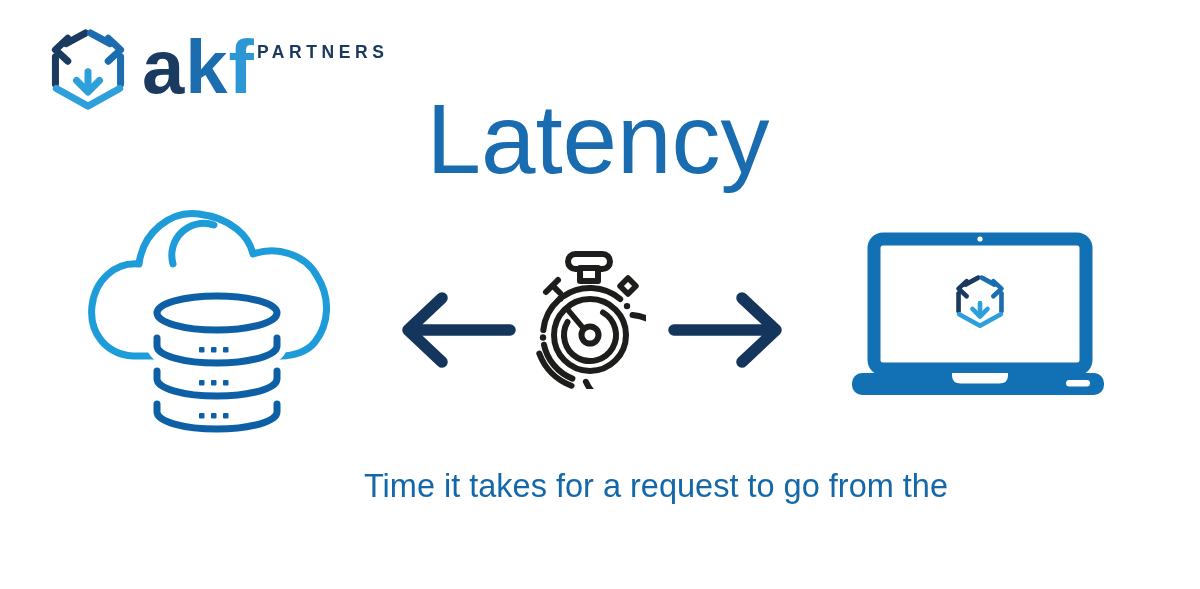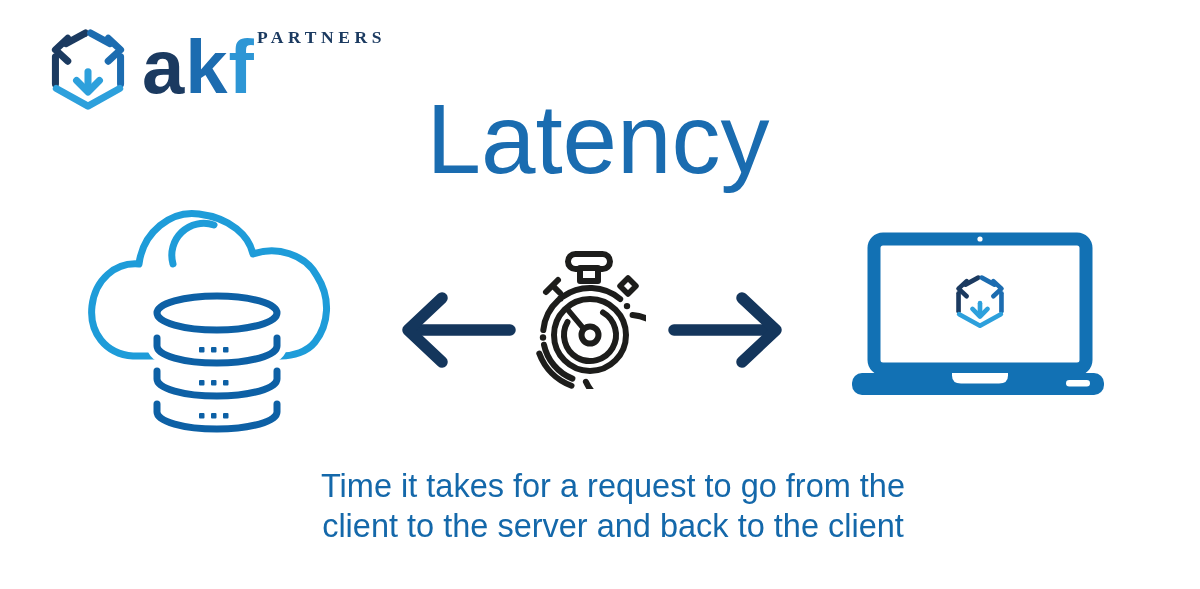--- a/index.html
+++ b/index.html
@@ -11,36 +11,36 @@
   .abs{position:absolute;}
 
   
   .logo{left:44px;top:22px;display:flex;align-items:flex-start;gap:10px;}
   .logo-cube{margin-top:4px;}
   .logo-text{display:flex;}
   .akf{font-size:76px;font-weight:bold;line-height:0.82;letter-spacing:1px;margin-top:14px;}
   .akf .l-a{color:#1b3a60;}
   .akf .l-k{color:#1c6cb0;}
   .akf .l-f{color:#2d96d5;}
-  .partners{font-size:17.5px;font-weight:bold;color:#1b3a60;letter-spacing:4.6px;margin-top:5px;margin-left:2px;font-family:Liberation Serif, serif;}
+  .partners{font-size:17.5px;font-weight:bold;color:#1b3a60;letter-spacing:4.6px;margin-top:20px;margin-left:2px;}
 
   
   .title{left:12px;right:16px;top:90px;text-align:center;
          font-size:98px;color:#1a6cb0;font-weight:400;line-height:1.0;}
 
   
   .cloud-db{left:85px;top:192px;}
   .arrow-left{left:396px;top:290px;}
   .stopwatch{left:534px;top:251px;}
   .arrow-right{left:668px;top:290px;}
   .laptop{left:850px;top:227px;}
 
   
   .caption{left:278px;top:466px;width:670px;
-           font-size:32.5px;line-height:40px;color:#1468aa;text-align:center;}
+           font-size:32.5px;line-height:40px;color:#1468aa;text-align:right;}
 </style>
 </head>
 <body>
 
 <div class="abs logo">
   <svg class="logo-cube" width="88" height="88" viewBox="0 0 100 100">
     <defs>
       <g id="akfcube" fill="none" stroke-linecap="round" stroke-linejoin="round" stroke-width="8">
 
         <polyline points="27,14 13,27 27,40" stroke="#1b3a60"></polyline>
@@ -159,14 +159,13 @@
 
   <use href="#akfcube" xlink:href="#akfcube" transform="translate(101,46) scale(0.58)"></use>
 
   <rect x="2" y="146" width="252" height="22" rx="10" fill="#1271b4"></rect>
   <path d="M 102 146 v 2.5 q 0 8 9 8 h 38 q 9 0 9 -8 v -2.5 z" fill="#ffffff"></path>
   <rect x="216" y="153" width="24" height="6.5" rx="3.25" fill="#ffffff"></rect>
 </svg>
 
 <div class="abs caption">
   <div>Time it takes for a request to go from the</div>
-  <div>client to the server and back to the client</div>
 </div>
 
 </body></html>

